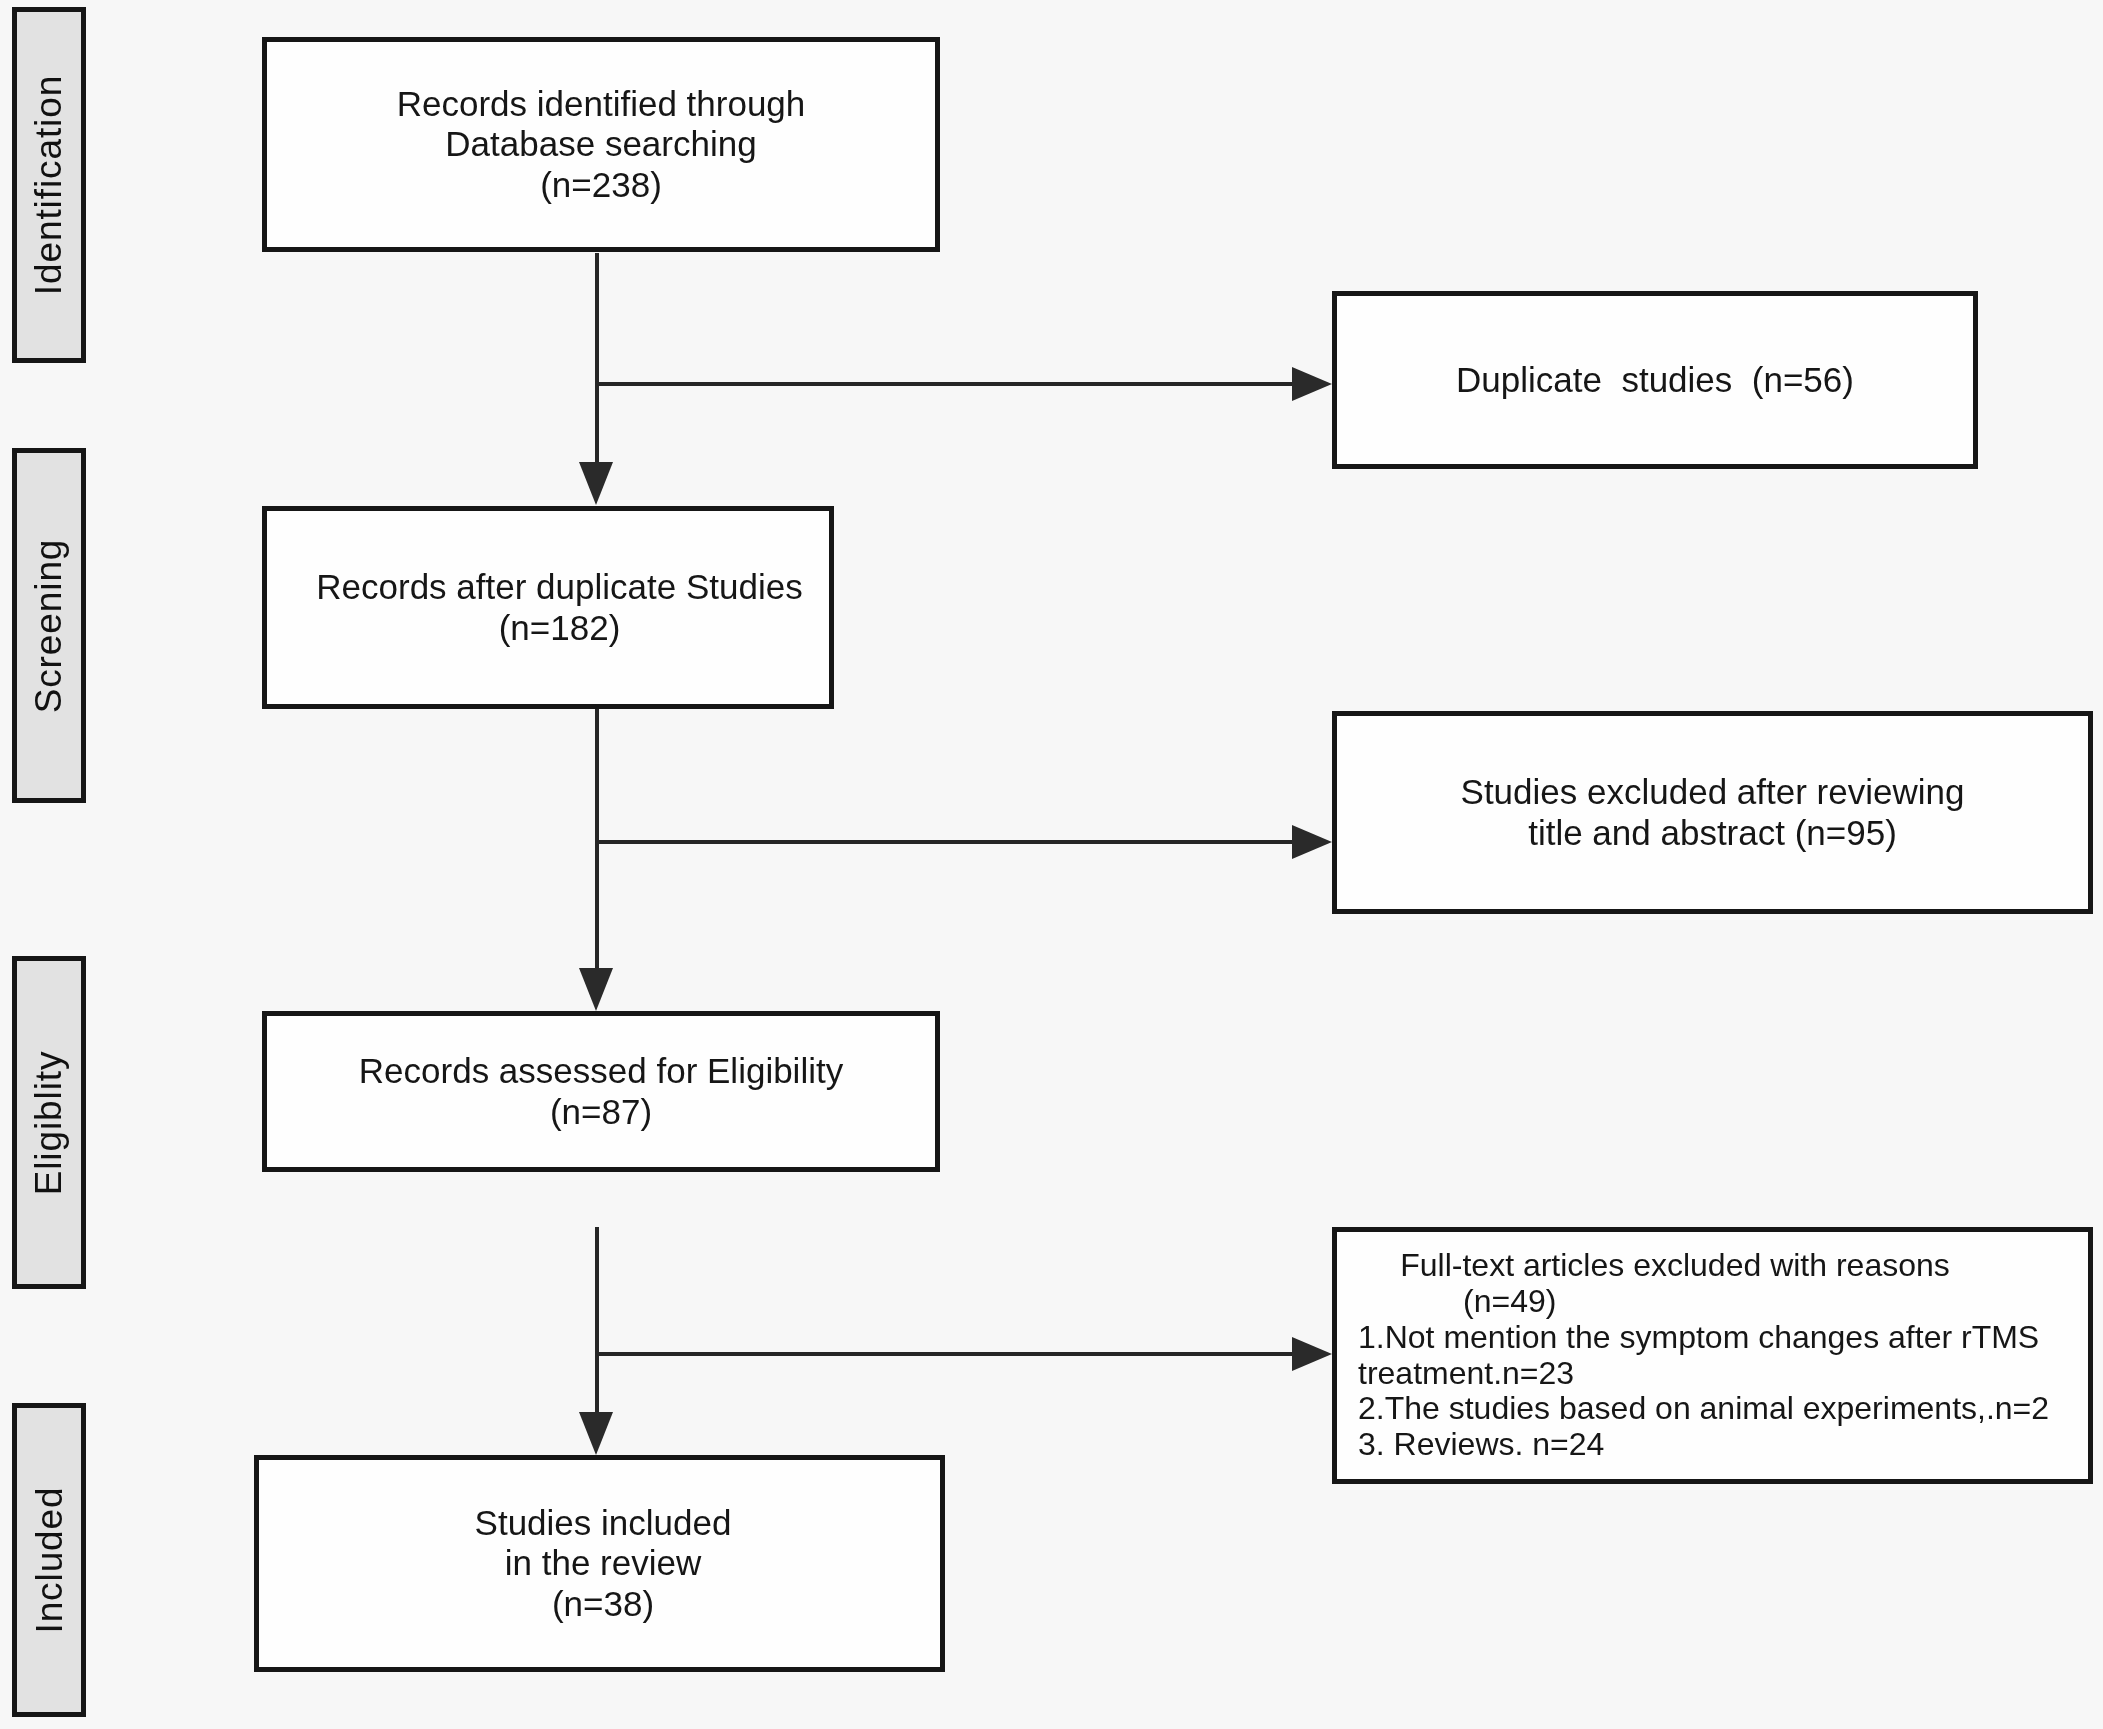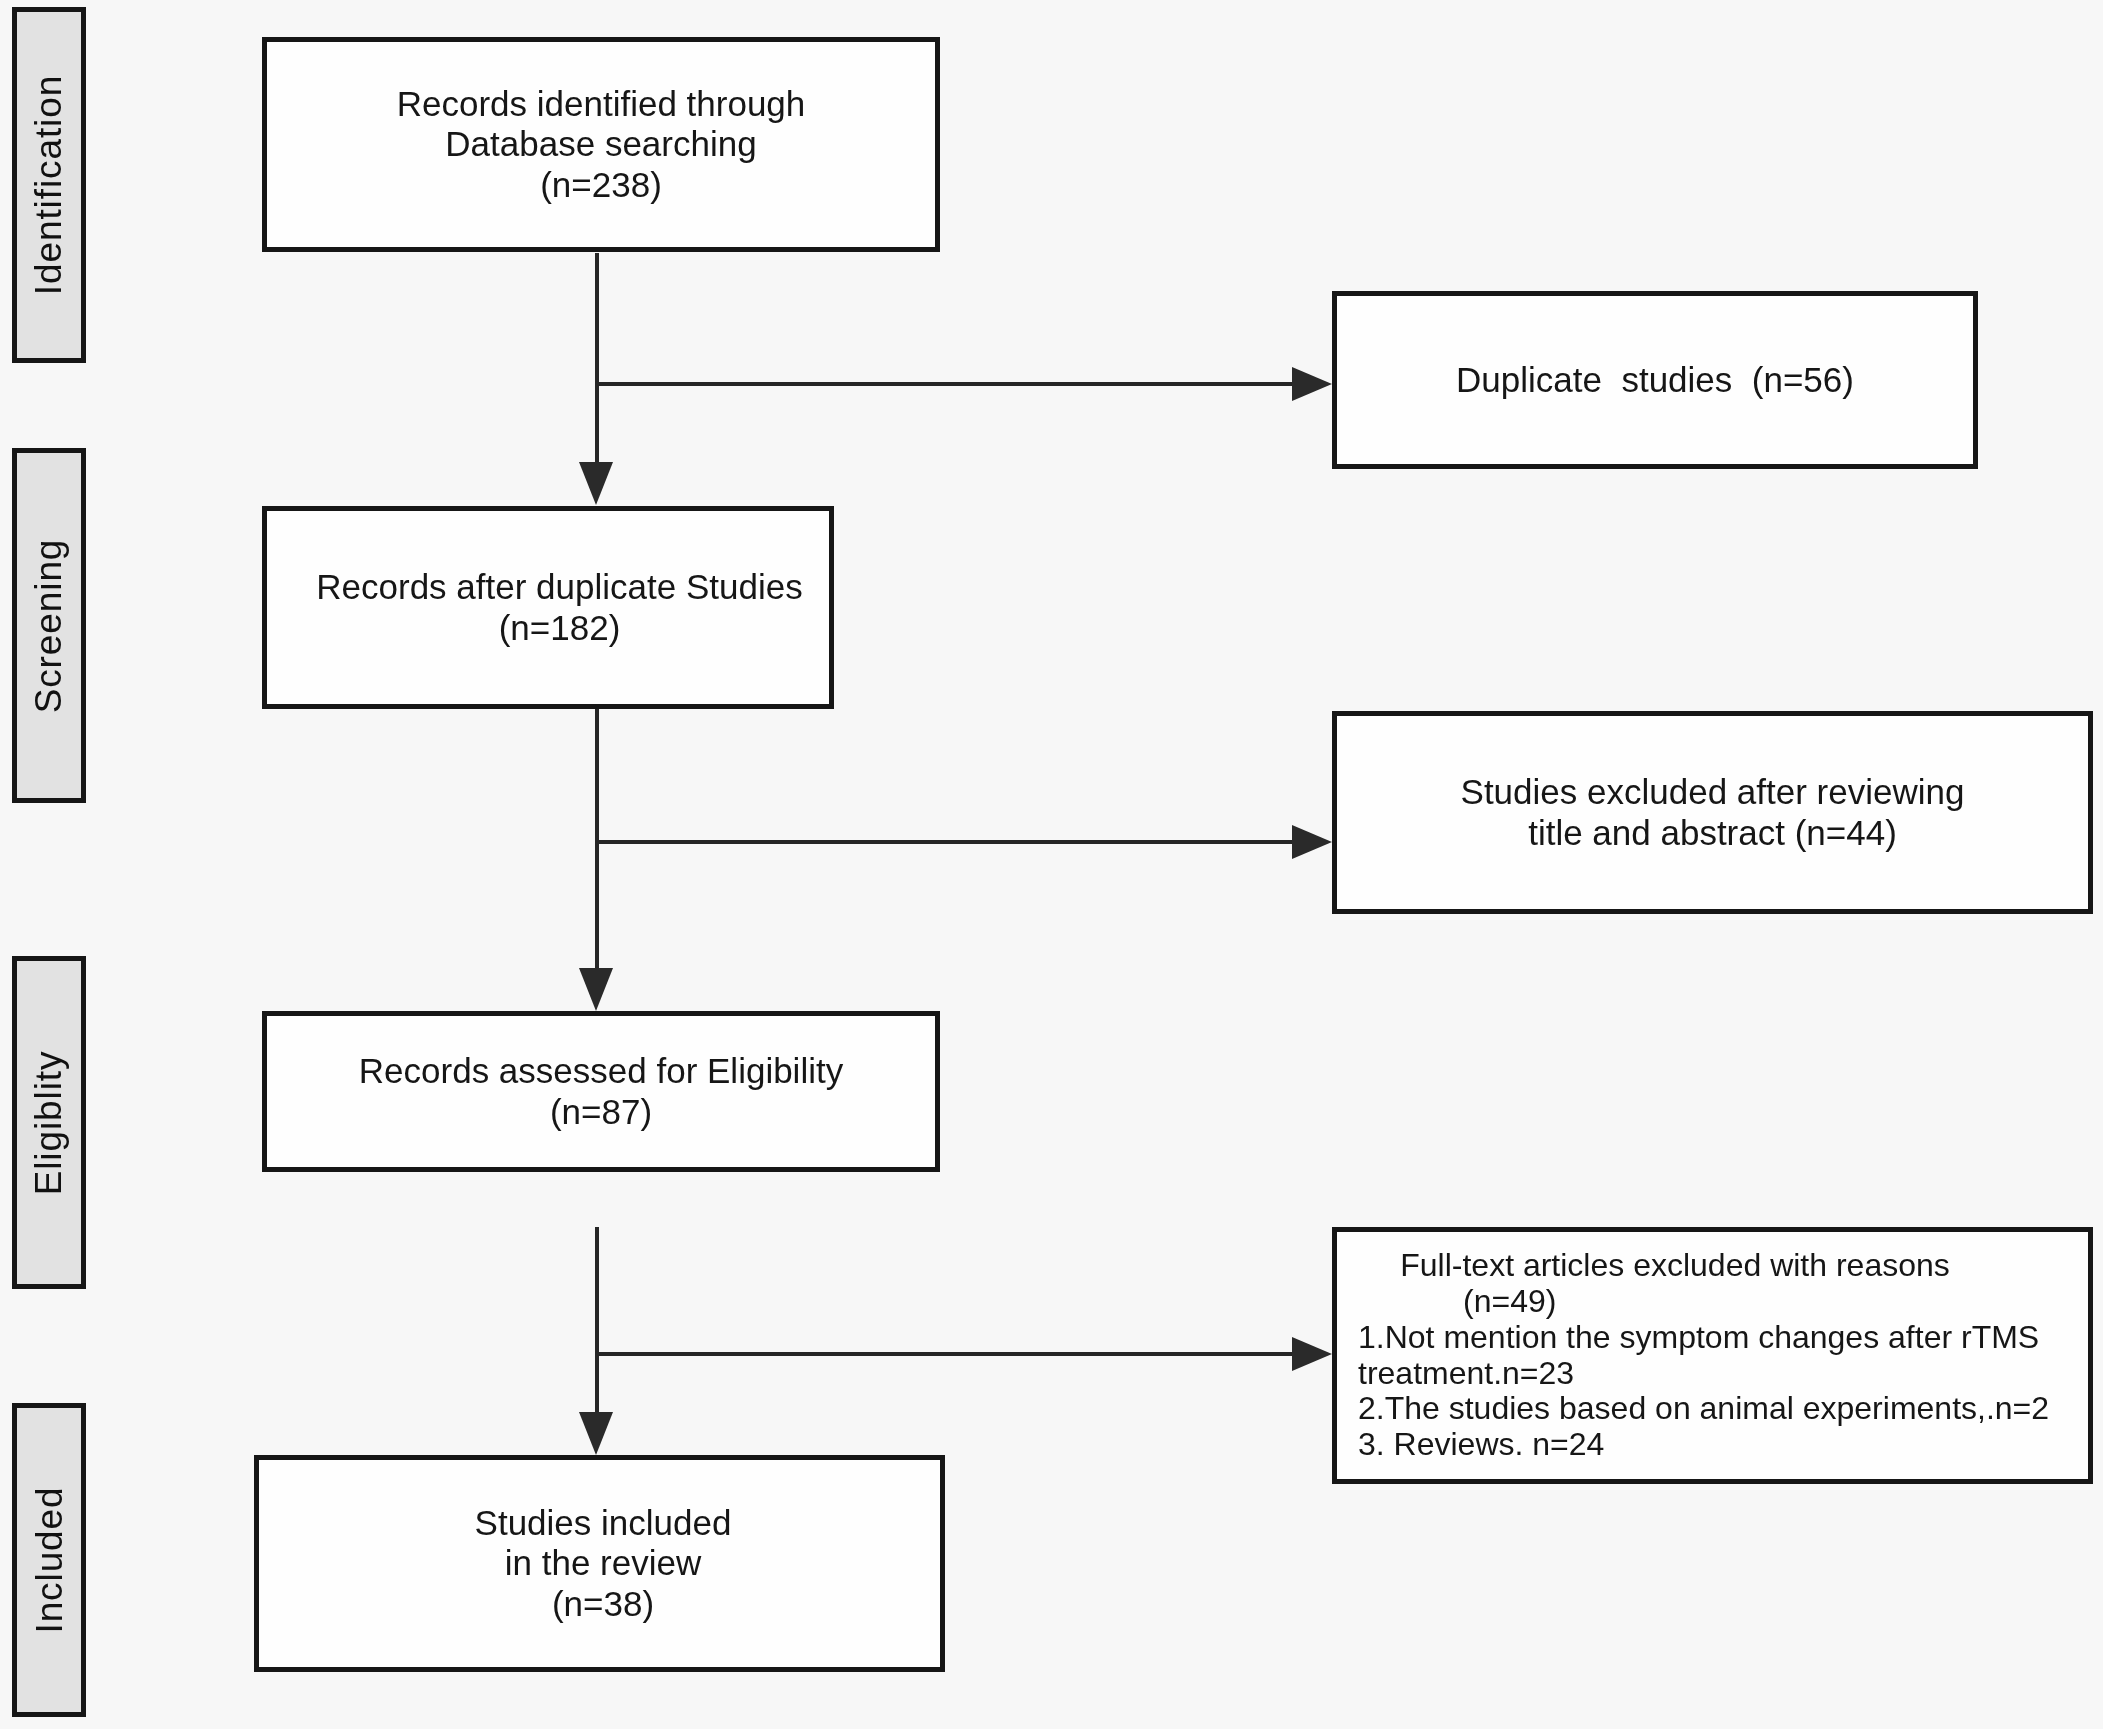--- a/index.html
+++ b/index.html
@@ -124,21 +124,21 @@
     <div class="line">in the review</div>
     <div class="line">(n=38)</div>
   </div>
 
   <div class="node" style="left:1332px; top:291px; width:646px; height:178px;">
     <div class="line dup-line">Duplicate  studies  (n=56)</div>
   </div>
 
   <div class="node" style="left:1332px; top:711px; width:761px; height:203px;">
     <div class="line">Studies excluded after reviewing</div>
-    <div class="line">title and abstract (n=44)</div>
+    <div class="line">title and abstract (n=95)</div>
   </div>
 
   <div class="node ft" style="left:1332px; top:1227px; width:761px; height:257px;">
     <div class="line ft-title">Full-text articles excluded with reasons</div>
     <div class="line ft-count">(n=49)</div>
     <div class="line">1.Not mention the symptom changes after rTMS</div>
     <div class="line">treatment.n=23</div>
     <div class="line">2.The studies based on animal experiments,.n=2</div>
     <div class="line">3. Reviews. n=24</div>
   </div>

